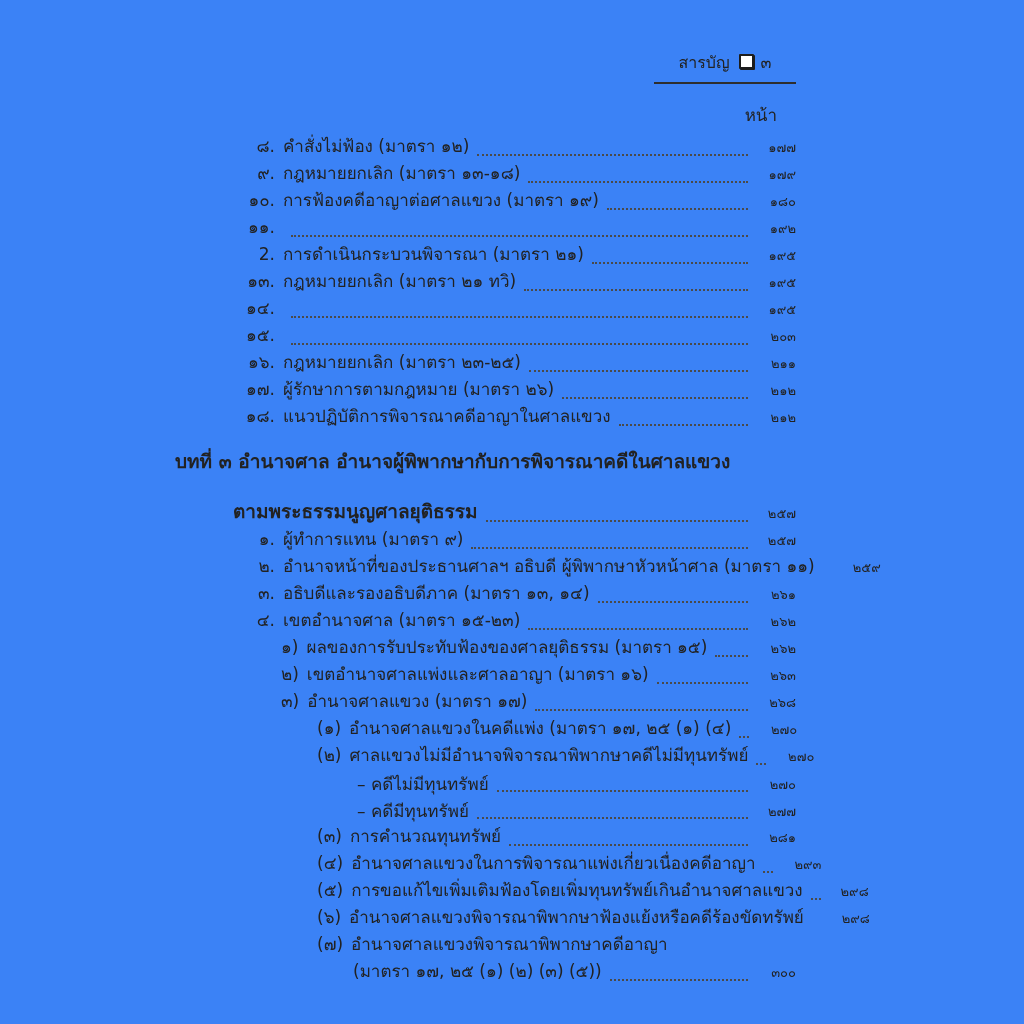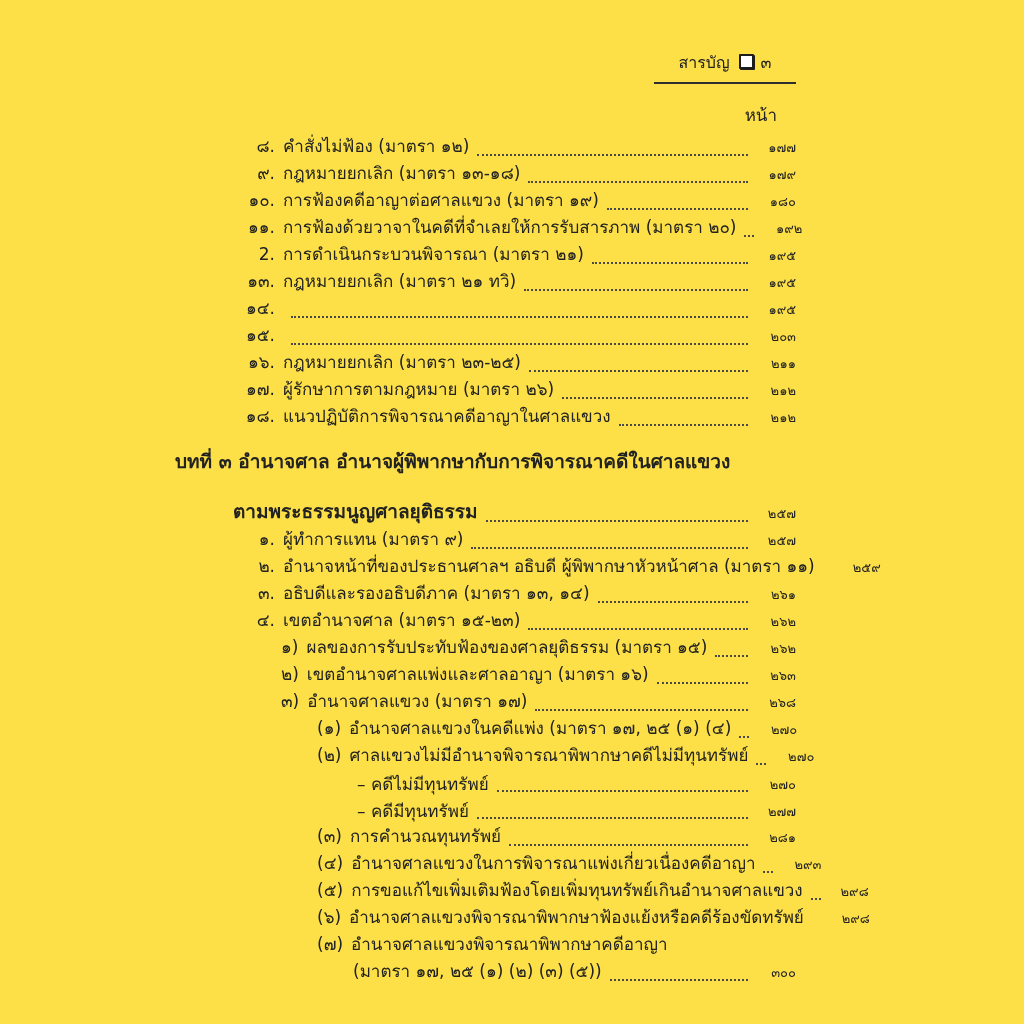--- a/index.html
+++ b/index.html
@@ -4,21 +4,21 @@
 <style>
   html,body{margin:0;padding:0;}
   body{
     width:1024px;height:1024px;
     background:#ffffff;
     font-family:"DejaVu Sans", sans-serif;
     color:#222;
     position:relative;
     overflow:hidden;
   }
-  .page{position:absolute;inset:0;background:#fde047;}
+  .page{position:absolute;inset:0;background:#3b82f6;}
   
   .toc-header{
     position:absolute;top:50px;right:228px;width:142px;
     text-align:center;font-size:16px;color:#222;
     padding-bottom:7px;border-bottom:2px solid #2e2e2e;
     white-space:nowrap;
   }
   .sq{
     display:inline-block;width:11px;height:11px;
     border:2px solid #1d1d1d;background:#fff;
@@ -75,21 +75,20 @@
         <span class="pagenum">๑๗๙</span>
       </div>
       <div class="row indent0">
         <span class="num">๑๐.</span>
         <span class="txt">การฟ้องคดีอาญาต่อศาลแขวง (มาตรา ๑๙)</span>
         <span class="leader dotted"></span>
         <span class="pagenum">๑๘๐</span>
       </div>
       <div class="row indent0">
         <span class="num">๑๑.</span>
-        <span class="txt">การฟ้องด้วยวาจาในคดีที่จำเลยให้การรับสารภาพ (มาตรา ๒๐)</span>
         <span class="leader dotted"></span>
         <span class="pagenum">๑๙๒</span>
       </div>
       <div class="row indent0">
         <span class="num">2.</span>
         <span class="txt">การดำเนินกระบวนพิจารณา (มาตรา ๒๑)</span>
         <span class="leader dotted"></span>
         <span class="pagenum">๑๙๕</span>
       </div>
       <div class="row indent0">

